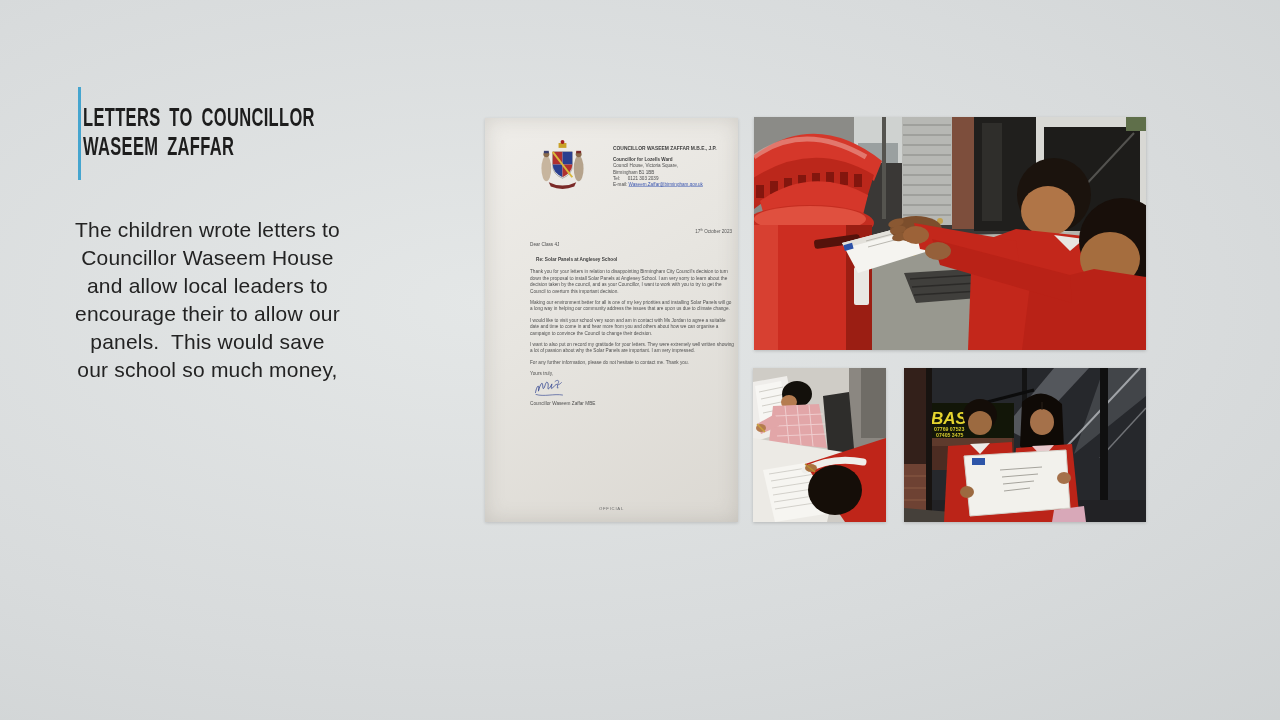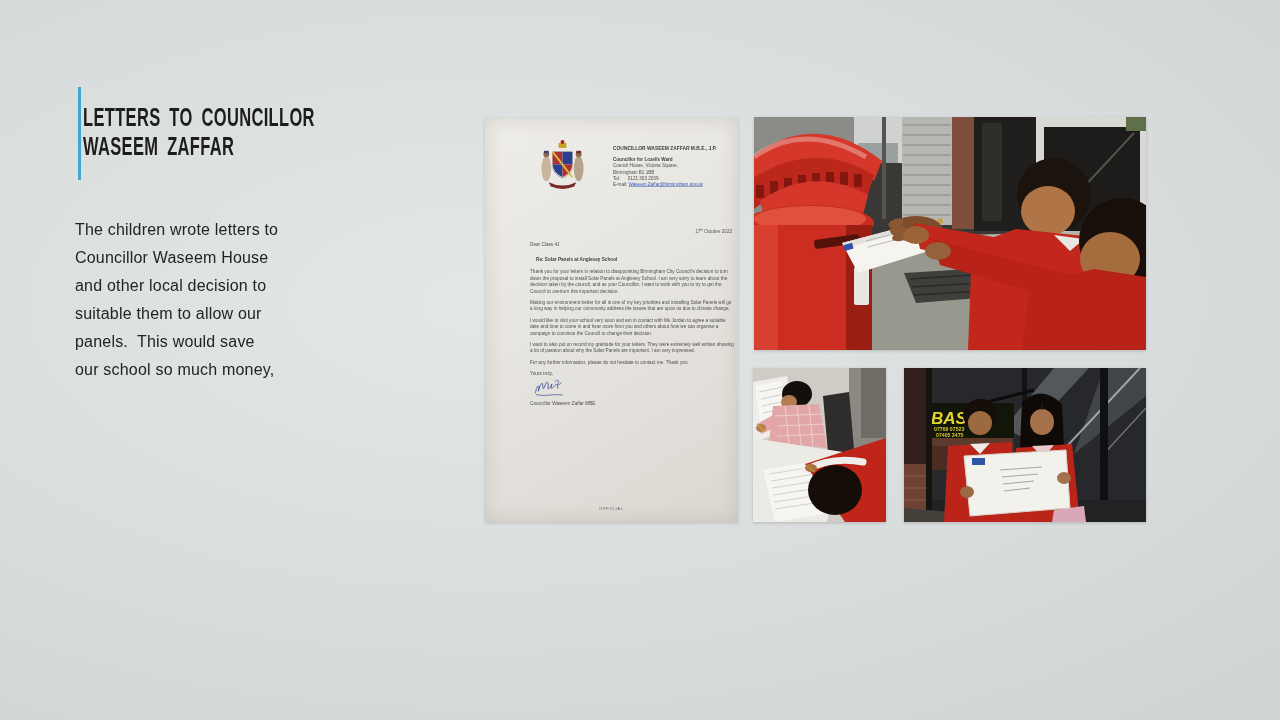--- a/index.html
+++ b/index.html
@@ -10,21 +10,21 @@
   }
   
   .accent-line{position:absolute;left:78px;top:87px;width:3px;height:93px;background:#45a5cf;}
   .title{
     position:absolute;left:83px;top:103px;
     transform:scaleX(0.66);transform-origin:left top;
     font-size:25px;font-weight:700;color:#1d1d1d;
     letter-spacing:0.5px;word-spacing:6px;line-height:29px;white-space:nowrap;
   }
   
-  .body-text{position:absolute;left:75px;top:216px;color:#232323;font-size:16px;line-height:28px;letter-spacing:0.2px;}
+  .body-text{position:absolute;left:75px;top:216px;color:#232323;font-size:21px;line-height:28px;letter-spacing:0.2px;text-align:center;}
   .body-line{white-space:pre;}
   
   .letter-photo{
     position:absolute;left:485px;top:118px;width:253px;height:404px;overflow:hidden;
     background:linear-gradient(150deg,#efede9 0%,#e7e5e0 45%,#dbd8d2 100%);
     box-shadow:inset 0 0 20px rgba(115,110,100,0.22), 0 1px 3px rgba(0,0,0,0.15);
   }
   .letter-content{position:absolute;left:0;top:0;width:506px;height:808px;transform:scale(0.5);transform-origin:0 0;color:#4e4e4e;}
   .crest{position:absolute;left:108px;top:42px;width:94px;height:108px;}
   .letterhead{position:absolute;left:256px;top:54px;font-size:9.2px;line-height:12.6px;}
@@ -59,22 +59,22 @@
   <div class="accent-line"></div>
 
   <div class="title">
     <div class="title-line">LETTERS TO COUNCILLOR</div>
     <div class="title-line">WASEEM ZAFFAR</div>
   </div>
 
   <div class="body-text">
     <div class="body-line">The children wrote letters to</div>
     <div class="body-line">Councillor Waseem House</div>
-    <div class="body-line">and other local decision to</div>
-    <div class="body-line">suitable them to allow our</div>
+    <div class="body-line">and allow local leaders to</div>
+    <div class="body-line">encourage their to allow our</div>
     <div class="body-line">panels.  This would save</div>
     <div class="body-line">our school so much money,</div>
   </div>
 
   <div class="letter-photo">
     <div class="letter-content">
 
       <svg class="crest" viewBox="0 0 96 110">
         <ellipse cx="15" cy="60" rx="10" ry="26" fill="#c7b59e"></ellipse>
         <circle cx="15" cy="31" r="6" fill="#8a6a4a"></circle>

